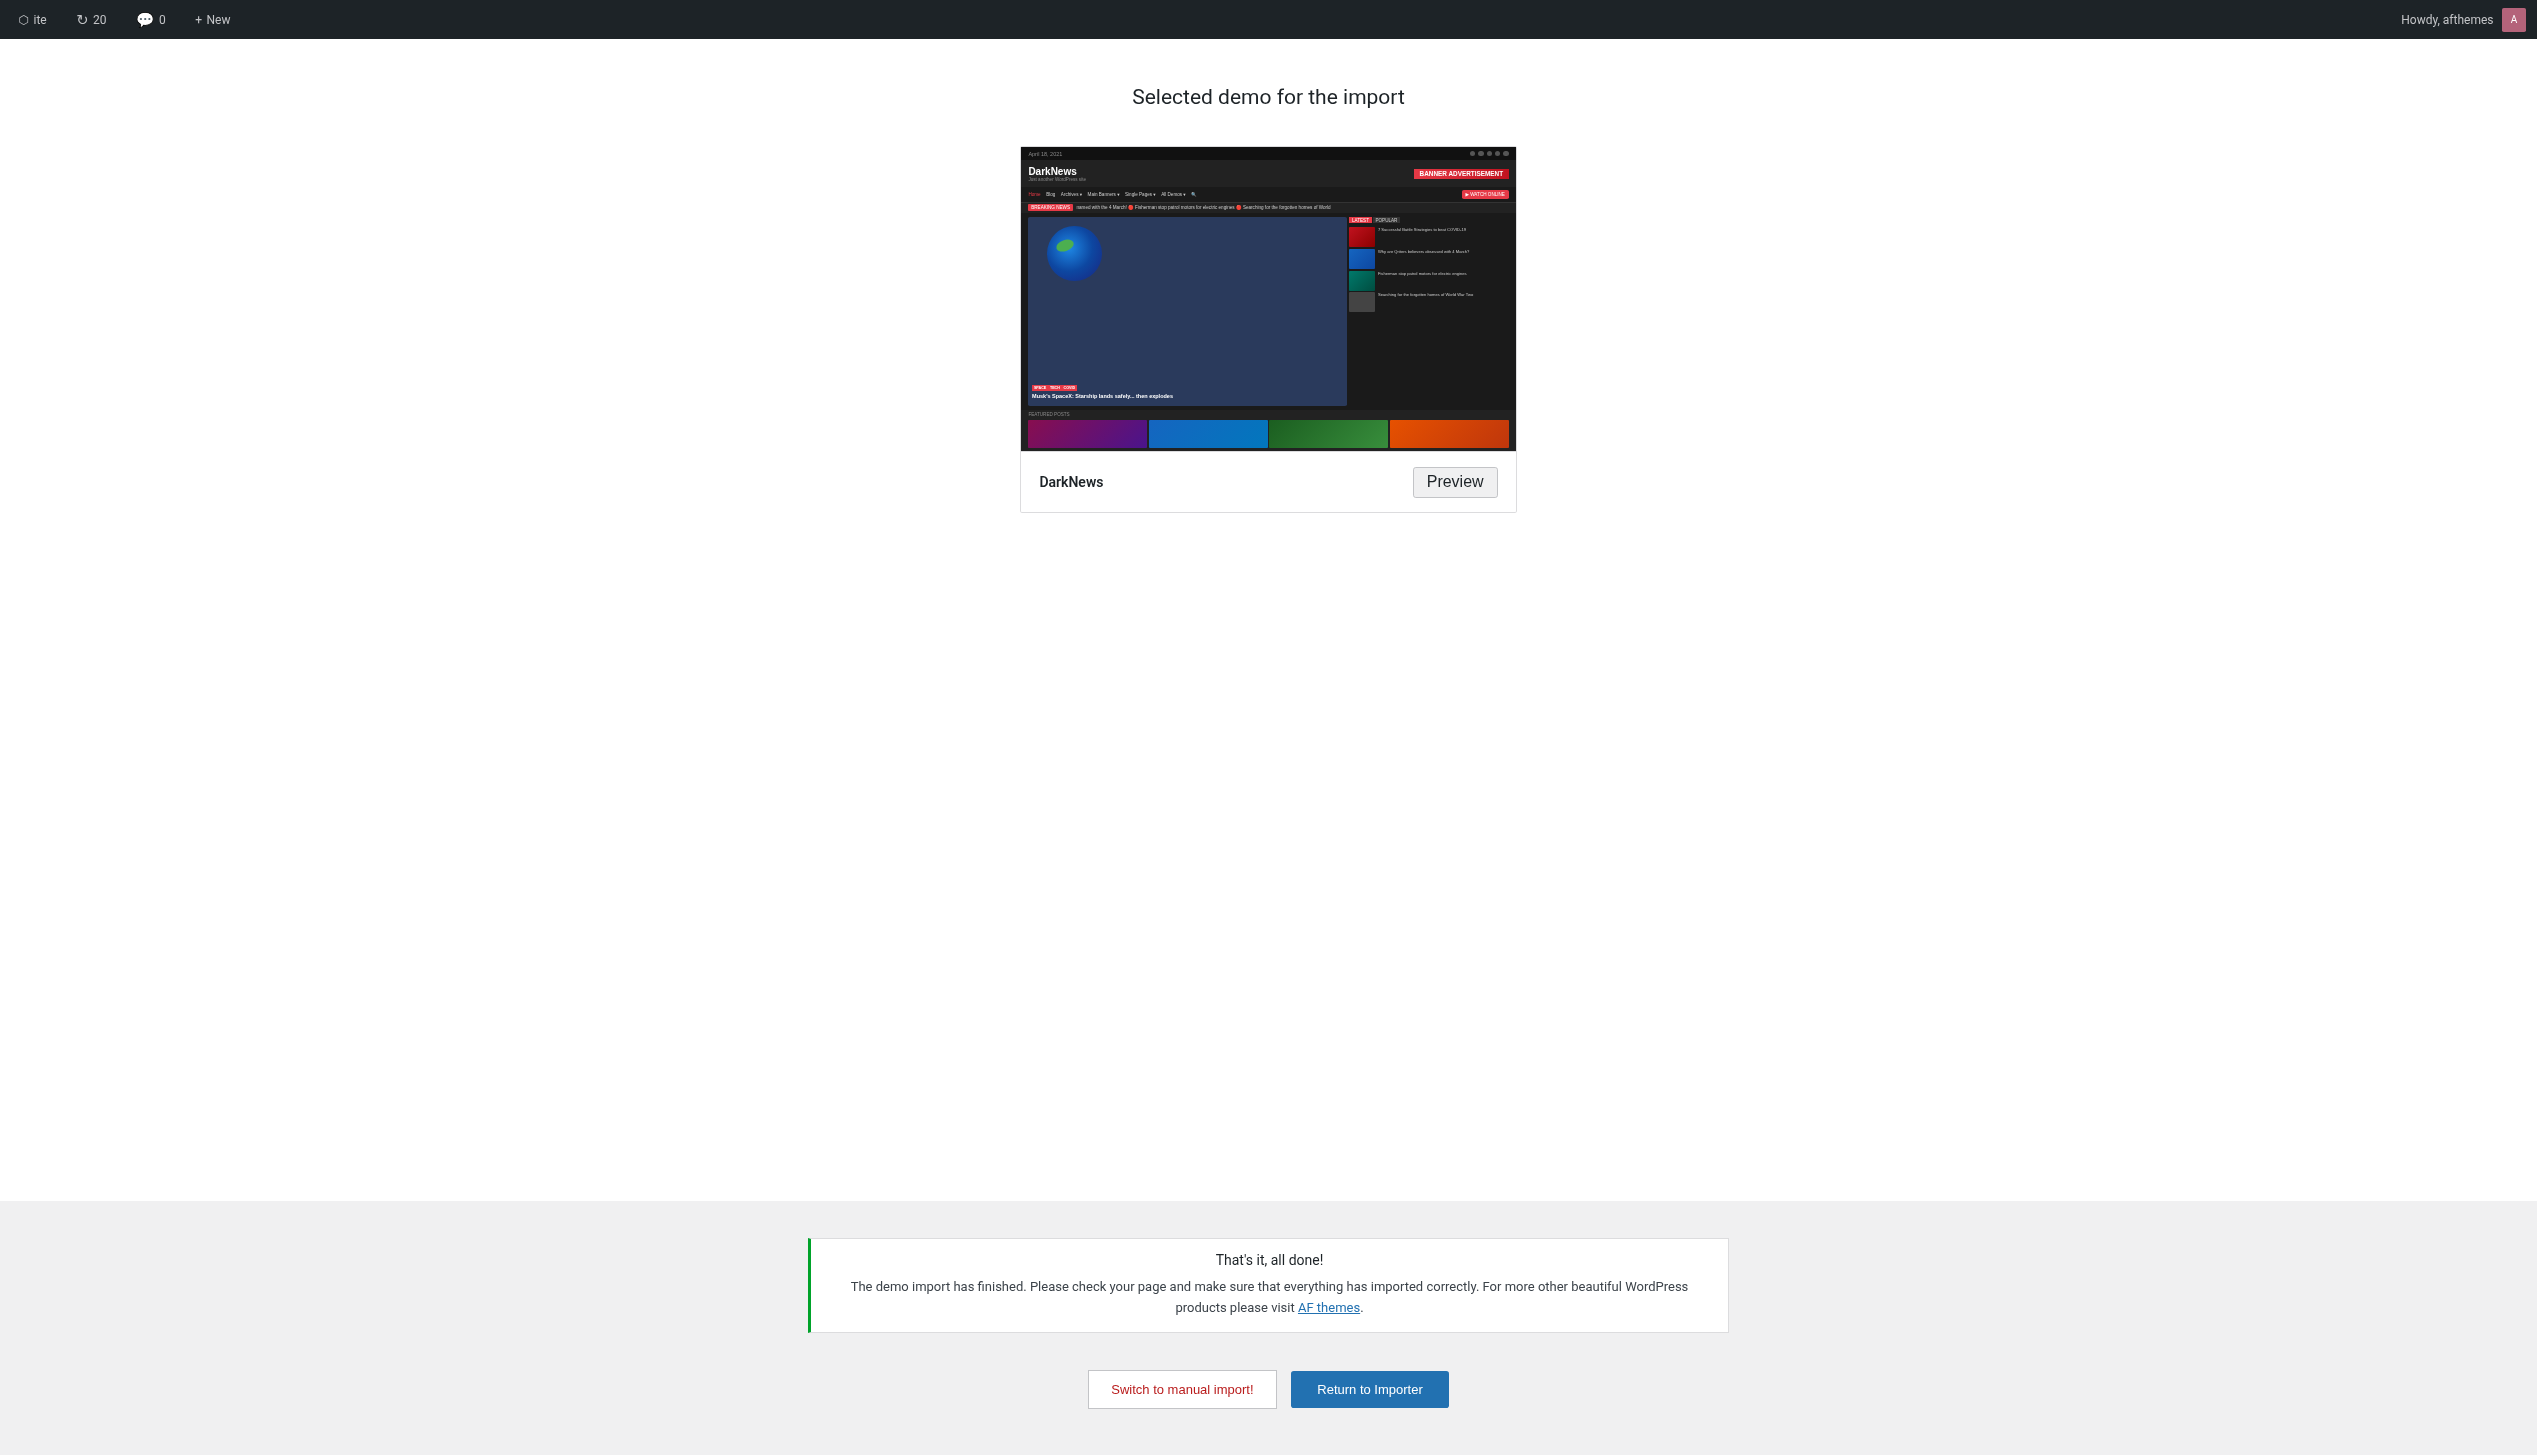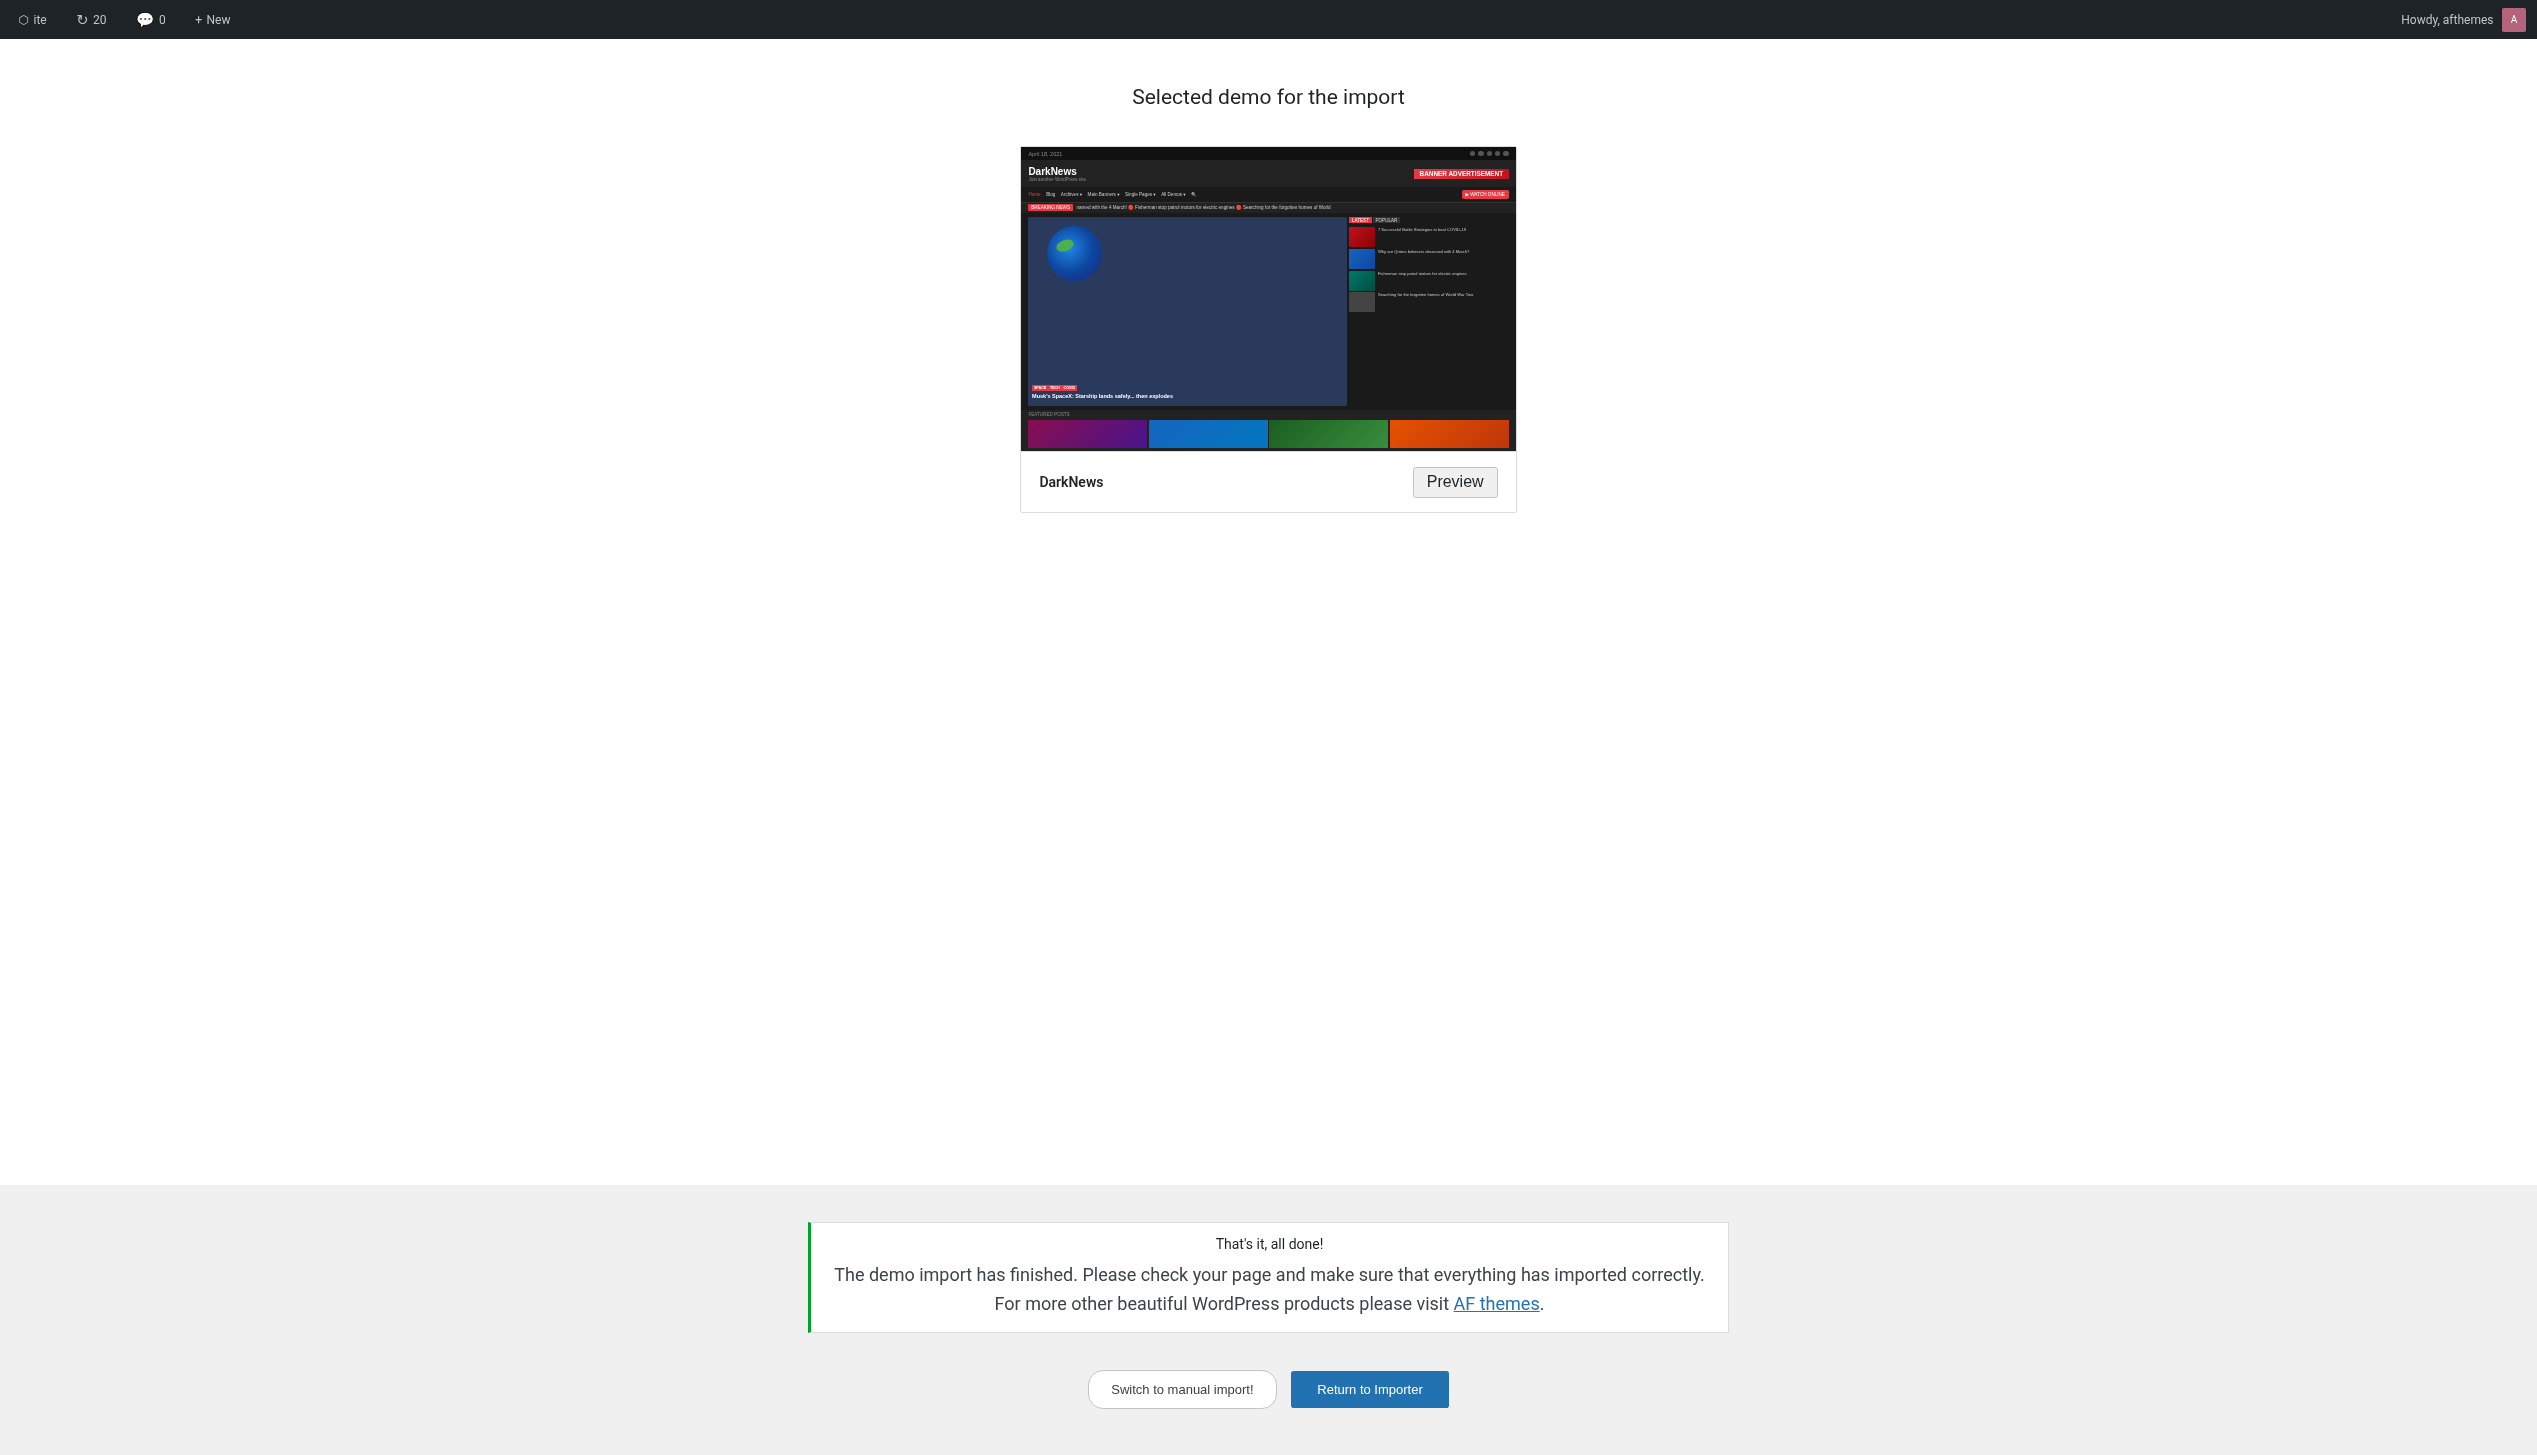--- a/index.html
+++ b/index.html
@@ -356,46 +356,46 @@
 
     .notice-title {
       text-align: center;
       font-size: 14px;
       color: #1d2327;
       margin-bottom: 9.2px;
     }
 
     .notice-text {
       text-align: center;
-      font-size: 18px;
+      font-size: 13px;
       color: #3c434a;
       line-height: 1.6;
     }
 
     .notice-link {
       color: #2271b1;
       text-decoration: underline;
       cursor: pointer;
     }
 
     
     .action-buttons {
       display: flex;
       gap: 14.7px;
       align-items: center;
     }
 
     .btn-outline {
       background: #fff;
       border: 0.9px solid #c3c4c7;
-      color: #404040;
+      color: #b91c1c;
       padding: 11px 22px;
       font-size: 13px;
       cursor: pointer;
-      border-radius: 15px;
+      border-radius: 0;
     }
 
     .btn-primary {
       background: #2271b1;
       border: none;
       color: #fff;
       padding: 11px 26px;
       font-size: 13px;
       cursor: pointer;
       border-radius: 2.8px;

